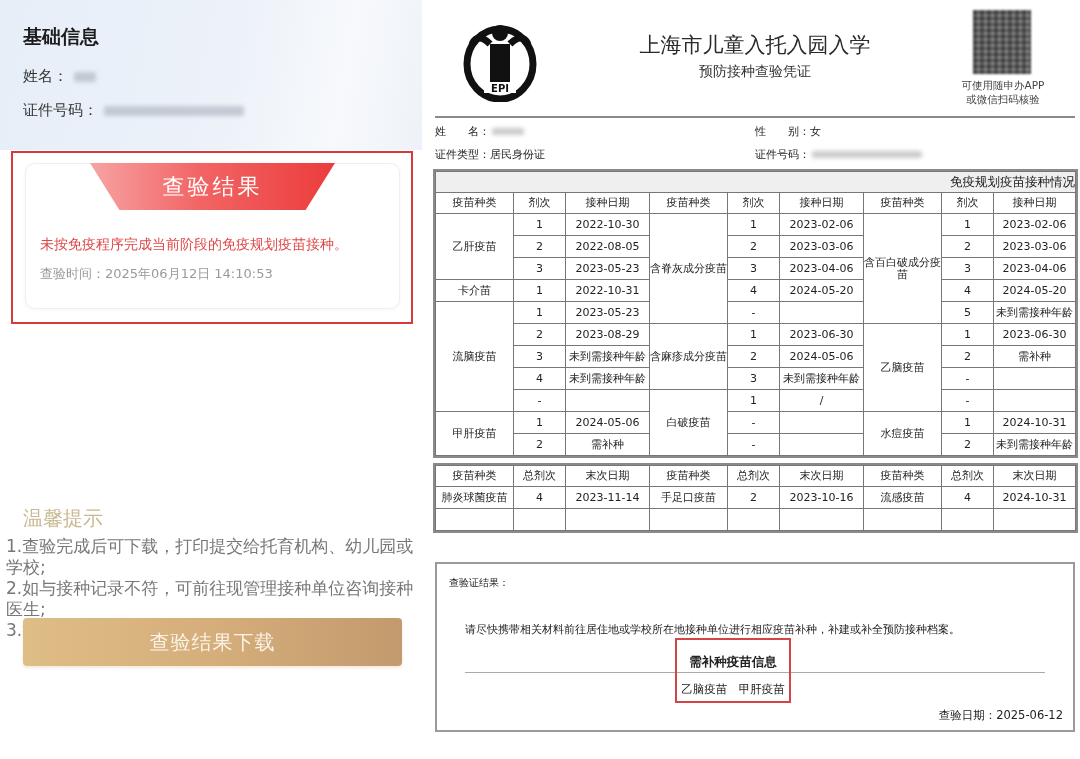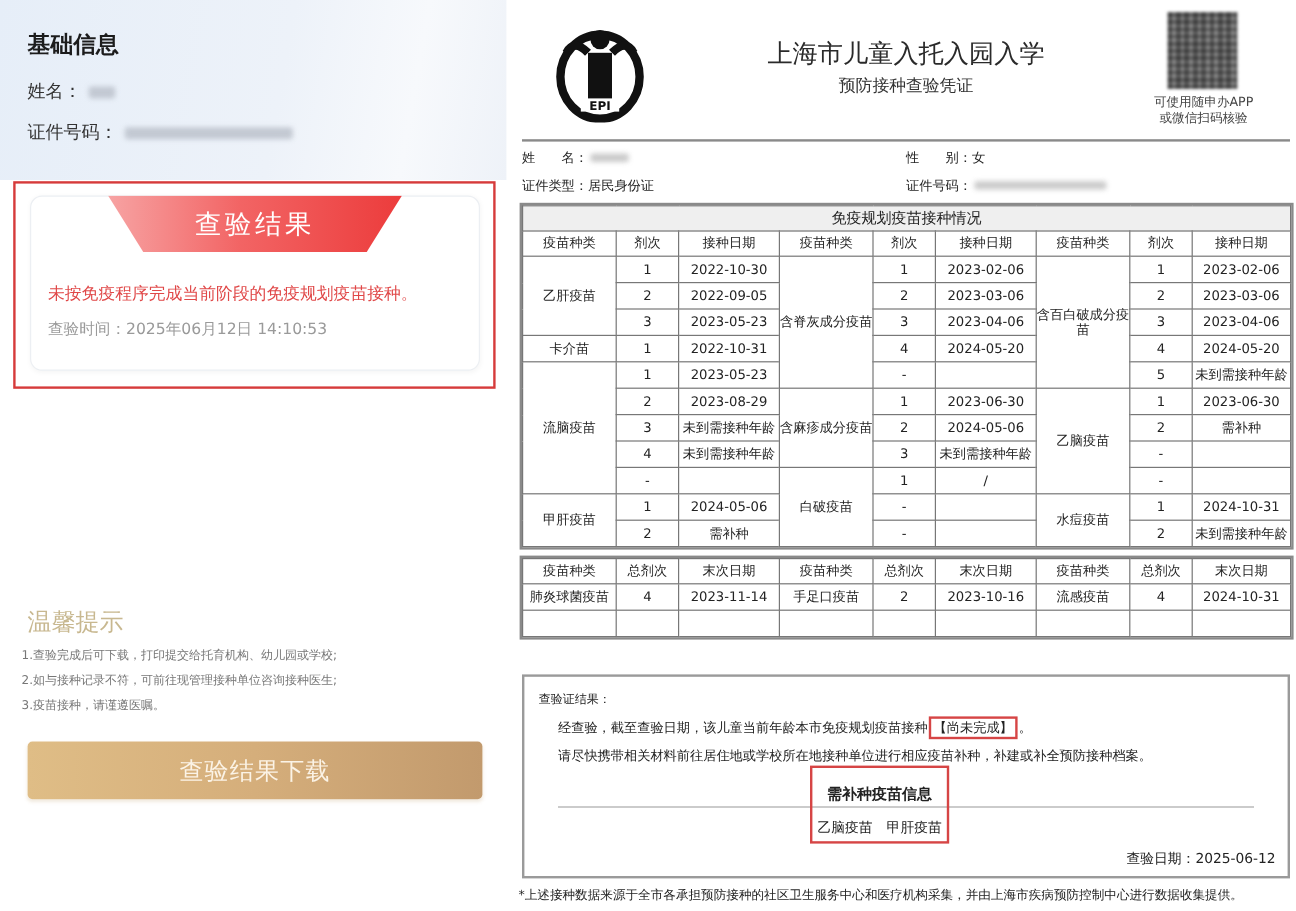--- a/index.html
+++ b/index.html
@@ -36,21 +36,21 @@
     background: linear-gradient(90deg, #f7a3a3 0%, #f26464 45%, #ec3c3c 100%);
     clip-path: polygon(0 0, 100% 0, 88% 100%, 12% 100%);
     border-radius: 0 0 14px 14px;
     color: #fff; font-size: 22px; letter-spacing: 3px;
     display: flex; align-items: center; justify-content: center;
   }
   .result-msg { position: absolute; left: 40px; top: 236px; font-size: 14px; color: #e04848; text-align: right; }
   .result-time { position: absolute; left: 40px; top: 265px; font-size: 13px; color: #9a9a9a; }
 
   .tips-title { position: absolute; left: 23px; top: 505px; font-size: 20px; color: #c8b890; }
-  .tips-list { position: absolute; left: 18px; top: 536px; font-size: 10px; color: #777; line-height: 21px; }
+  .tips-list { position: absolute; left: 6px; top: 536px; font-size: 17px; color: #777; line-height: 21px; }
   .download-btn {
     position: absolute; left: 23px; top: 618px; width: 379px; height: 48px;
     border-radius: 4px; border: none;
     background: linear-gradient(90deg, #dfbd86 0%, #d5ae7b 50%, #c29a6d 100%);
     color: #fbf3e6; font-size: 20px; letter-spacing: 1px;
     font-family: "DejaVu Sans", sans-serif;
     box-shadow: 0 2px 3px rgba(180,140,80,0.18);
   }
 
   
@@ -69,21 +69,21 @@
   .qr-caption { position: absolute; left: 525px; top: 78px; width: 96px; text-align: center; font-size: 10.5px; color: #444; line-height: 14px; }
   .cert-hr { position: absolute; left: 5px; top: 116px; width: 640px; height: 2px; background: #8a8a8a; }
   .cert-field { position: absolute; font-size: 11px; color: #222; display: flex; align-items: center; }
   .cert-field .blur { height: 7px; background: #bdbdbd; }
 
   table.vtab { position: absolute; left: 5px; border-collapse: collapse; table-layout: fixed; width: 640px; }
   table.vtab td, table.vtab th {
     border: 1px solid #777; font-size: 11px; text-align: center; font-weight: normal;
     color: #222; padding: 0; line-height: 12px;
   }
-  table.vtab .caption-row th { background: #efefef; font-size: 12.5px; height: 21px; }
+  table.vtab .caption-row th { background: #efefef; font-size: 12.5px; height: 21px; text-align: right; }
   table.vtab .head-row th { height: 21px; }
   table.vtab td { height: 22px; }
   table.vtab { outline: 2px solid #8a8a8a; }
 
   .conclusion {
     position: absolute; left: 5px; top: 562px; width: 640px; height: 170px;
     border: 2px solid #9a9a9a;
   }
   .conc-title { position: absolute; left: 12px; top: 12px; font-size: 10px; color: #222; }
   .conc-line { position: absolute; left: 28px; font-size: 11px; color: #222; white-space: nowrap; }
@@ -200,21 +200,21 @@
       <td rowspan="5">含脊灰成分疫苗</td>
       <td>1</td>
       <td>2023-02-06</td>
       <td rowspan="5">含百白破成分疫苗</td>
       <td>1</td>
       <td>2023-02-06</td>
     </tr>
 
     <tr>
       <td>2</td>
-      <td>2022-09-05</td>
+      <td>2022-08-05</td>
       <td>2</td>
       <td>2023-03-06</td>
       <td>2</td>
       <td>2023-03-06</td>
     </tr>
 
     <tr>
       <td>3</td>
       <td>2023-05-23</td>
       <td>3</td>
@@ -348,26 +348,22 @@
       <td></td>
       <td></td>
       <td></td>
       <td></td>
     </tr>
   </tbody>
     </table>
 
   <div class="conclusion">
     <div class="conc-title">查验证结果：</div>
-    <div class="conc-line l1">
-      <span>经查验，截至查验日期，该儿童当前年龄本市免疫规划疫苗接种</span><span class="incomplete-box">【尚未完成】</span><span>。</span>
-    </div>
     <div class="conc-line l2">请尽快携带相关材料前往居住地或学校所在地接种单位进行相应疫苗补种，补建或补全预防接种档案。</div>
     <div class="supp-hr"></div>
     <div class="supp-box">
       <div class="supp-title">需补种疫苗信息</div>
       <div class="supp-list">乙脑疫苗 甲肝疫苗</div>
     </div>
     <div class="check-date">查验日期：2025-06-12</div>
   </div>
 
-  <div class="footnote">*上述接种数据来源于全市各承担预防接种的社区卫生服务中心和医疗机构采集，并由上海市疾病预防控制中心进行数据收集提供。</div>
 </div>
 
 </body></html>

